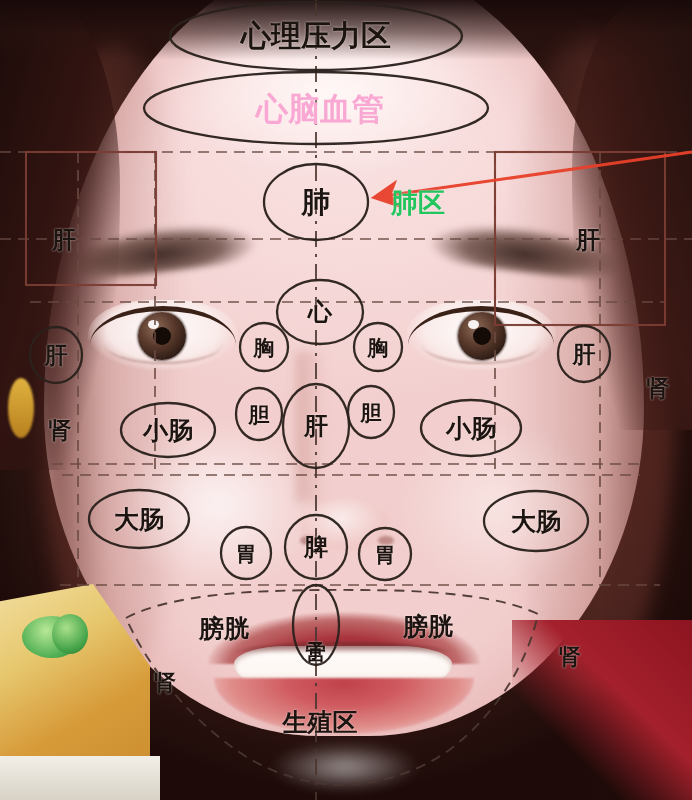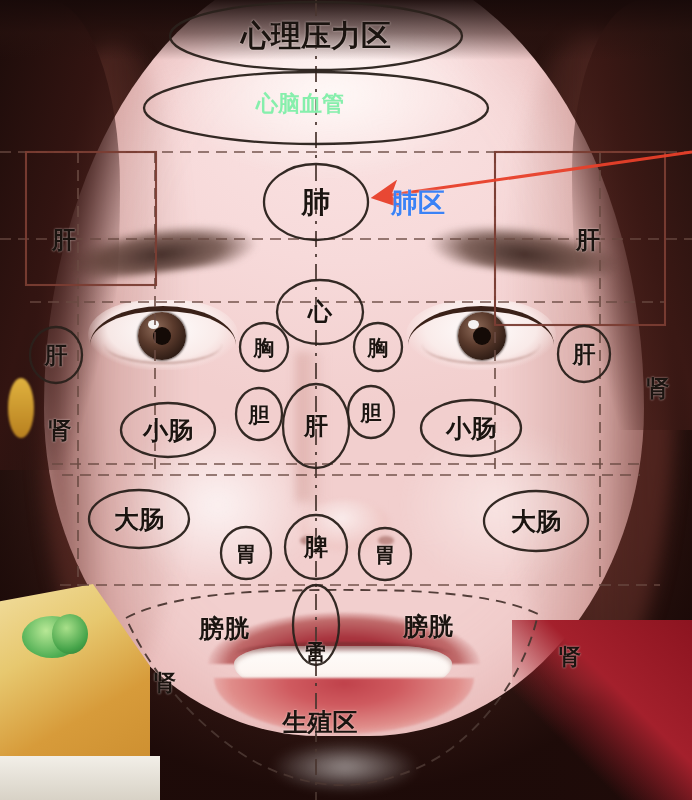--- a/index.html
+++ b/index.html
@@ -91,21 +91,21 @@
       border-radius:0 60% 40% 0/0 40% 60% 0;}
   .hair-front-r{position:absolute;right:0;top:0;width:120px;height:430px;
       background:linear-gradient(255deg,#21100d 0%,#3a1814 45%,rgba(58,24,20,0) 80%);
       border-radius:60% 0 0 40%/40% 0 0 60%;}
   .hair-top{position:absolute;left:0;top:0;width:692px;height:60px;
       background:linear-gradient(180deg,rgba(24,10,9,.95) 0%, rgba(40,18,15,.55) 55%, rgba(60,26,22,0) 100%);}
 
   
   svg.overlay{position:absolute;inset:0;width:692px;height:800px;}
 
-  .lbl{position:absolute;color:#3b82f6;font-weight:700;line-height:1;
+  .lbl{position:absolute;color:#22c55e;font-weight:700;line-height:1;
        white-space:nowrap;text-shadow:0 0 2px rgba(255,240,238,.75);}
   .lbl.vert{writing-mode:vertical-rl;text-orientation:upright;line-height:1.02;}
 </style>
 </head>
 <body>
 
 <div id="stage">
 
   <div class="bg">
     <div class="bg-hair"></div>
@@ -206,21 +206,21 @@
           <marker id="ah" markerWidth="9" markerHeight="9" refX="7" refY="4.5" orient="auto" markerUnits="strokeWidth">
             <path d="M0,0 L9,4.5 L0,9 L2.4,4.5 Z" fill="#e8402a"></path>
           </marker>
         </defs>
         <path d="M692,152 L377,197" stroke="#e8402a" stroke-width="3.2" fill="none" marker-end="url(#ah)" opacity="0.95"></path>
       </g>
   </svg>
 
   <div id="label-layer">
       <div class="lbl" style="font-size: 30px; color: rgb(27, 20, 16); left: 241px; top: 21px;">心理压力区</div>
-      <div class="lbl" style="font-size: 22px; color: #86efac; left: 256px; top: 93px;">心脑血管</div>
+      <div class="lbl" style="font-size: 32px; color: #f9a8d4; left: 256px; top: 93px;">心脑血管</div>
       <div class="lbl" style="font-size: 29px; color: rgb(27, 20, 16); left: 301.5px; top: 187.5px;">肺</div>
       <div class="lbl" style="font-size: 24px; color: rgb(27, 20, 16); left: 308px; top: 300px;">心</div>
       <div class="lbl" style="font-size: 21px; color: rgb(27, 20, 16); left: 253.5px; top: 336.5px;">胸</div>
       <div class="lbl" style="font-size: 21px; color: rgb(27, 20, 16); left: 367.5px; top: 336.5px;">胸</div>
       <div class="lbl" style="font-size: 24px; color: rgb(27, 20, 16); left: 52px; top: 228px;">肝</div>
       <div class="lbl" style="font-size: 24px; color: rgb(27, 20, 16); left: 576px; top: 228px;">肝</div>
       <div class="lbl" style="font-size: 23px; color: rgb(27, 20, 16); left: 44.5px; top: 343.5px;">肝</div>
       <div class="lbl" style="font-size: 23px; color: rgb(27, 20, 16); left: 572.5px; top: 342.5px;">肝</div>
       <div class="lbl" style="font-size: 23px; color: rgb(27, 20, 16); left: 48.5px; top: 418.5px;">肾</div>
       <div class="lbl" style="font-size: 23px; color: rgb(27, 20, 16); left: 646.5px; top: 376.5px;">肾</div>

